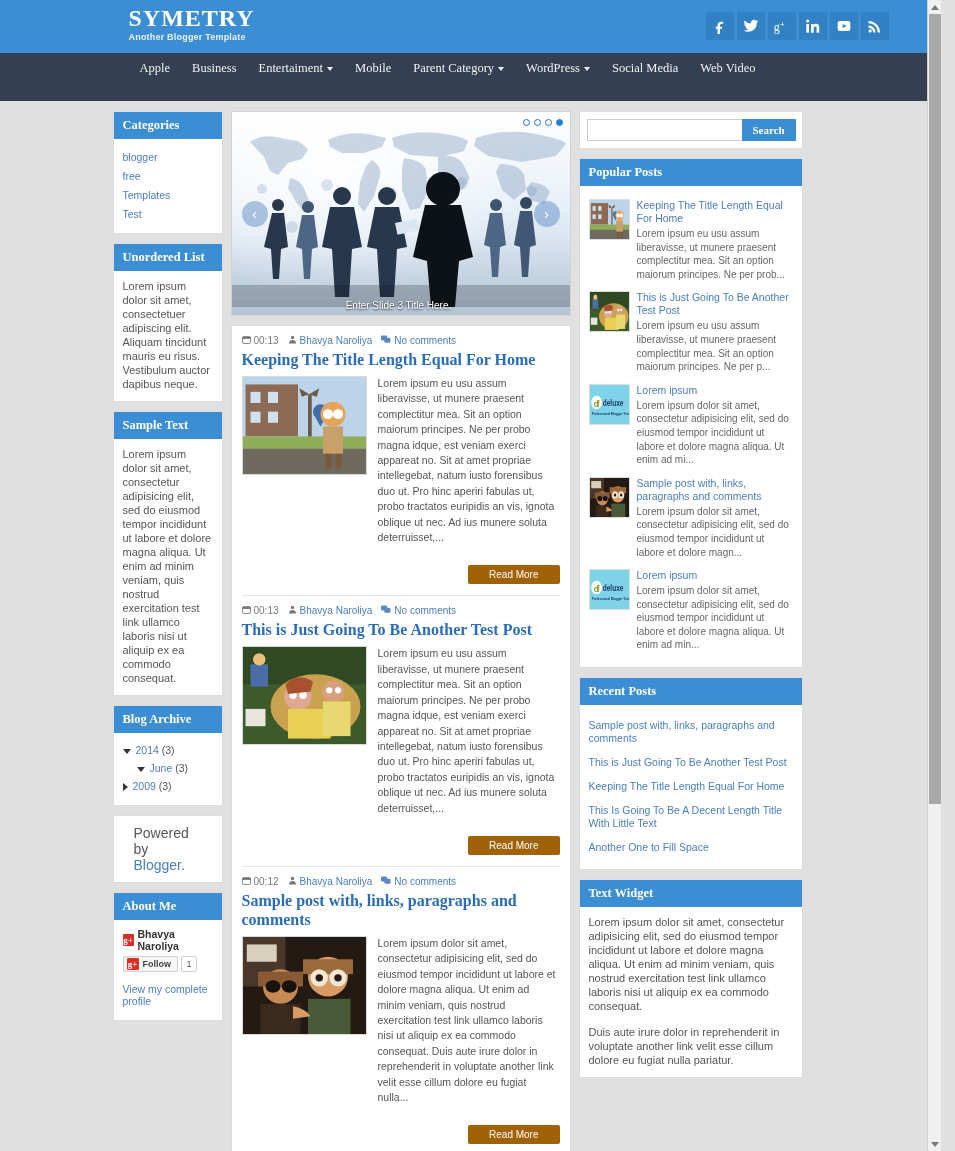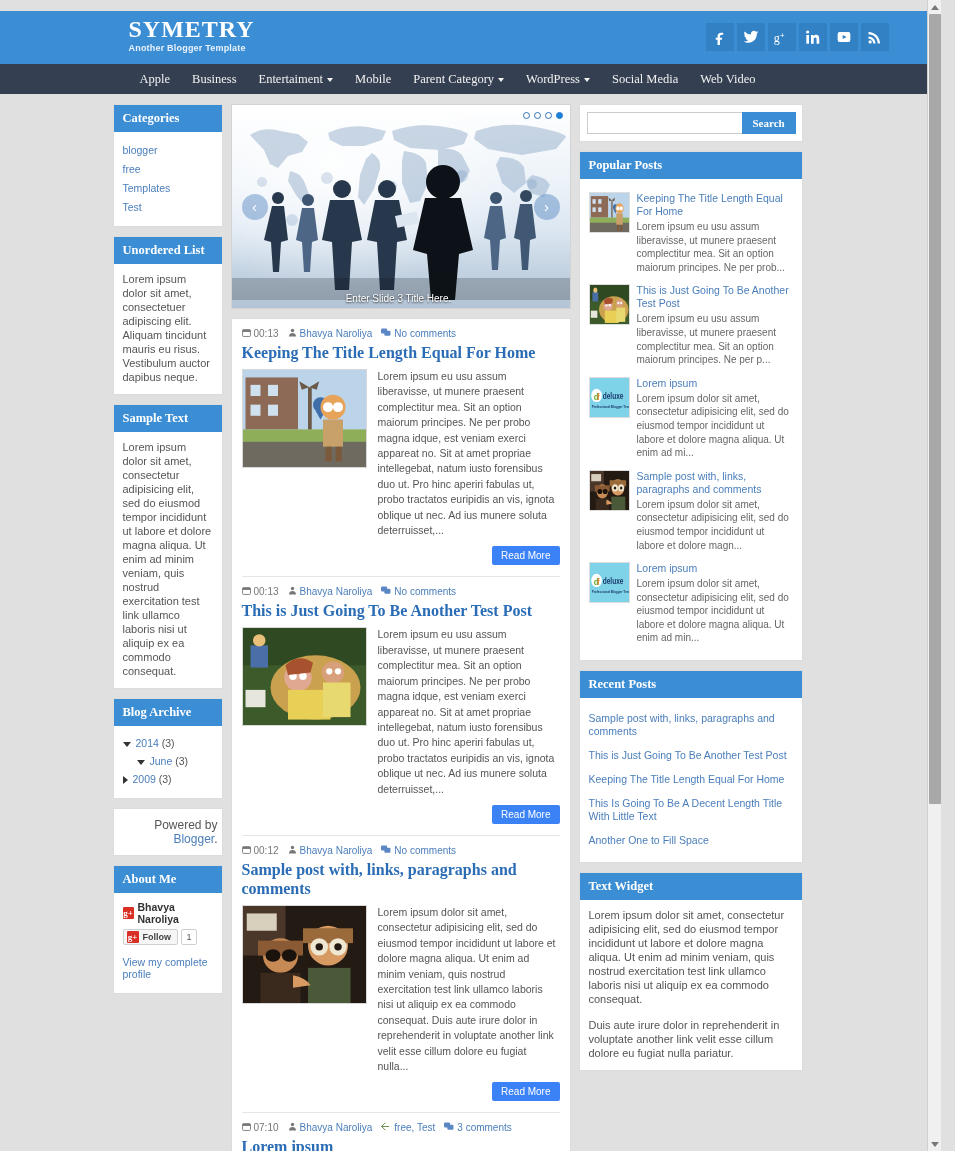--- a/index.html
+++ b/index.html
@@ -18,30 +18,30 @@
   
   .scrollbar { position:absolute; top:0; right:0; width:14px; height:1151px; background:#f0f0f0; border-left:1px solid #cfcfcf; }
   .scroll-up, .scroll-dn { width:14px; height:14px; background:#f0f0f0; position:relative; }
   .scroll-up:after { content:""; position:absolute; left:3px; top:5px; border-left:4px solid transparent; border-right:4px solid transparent; border-bottom:5px solid #777; }
   .scroll-dn { position:absolute; bottom:0; }
   .scroll-dn:after { content:""; position:absolute; left:3px; top:5px; border-left:4px solid transparent; border-right:4px solid transparent; border-top:5px solid #777; }
   .scroll-thumb { position:absolute; top:14px; left:1px; width:12px; height:790px; background:#a8a8a8; border-radius:1px; }
 
   
   .header { background:#3b8dd4; height:53px; position:relative; }
-  .hd-inner { width:700px; margin:11px auto; position:relative; height:56px; }
+  .hd-inner { width:700px; margin:0 auto; position:relative; height:56px; }
   .logo { position:absolute; left:8px; top:5px; }
   .logo-title { font-family:"Liberation Serif", serif; font-weight:bold; font-size:24px; color:#fff; letter-spacing:1px; line-height:26px; }
   .logo-sub { font-family:"Liberation Sans", sans-serif; font-weight:bold; font-size:9px; color:#e8f2fb; margin-top:1px; letter-spacing:.2px; }
   .socials { position:absolute; right:-68px; top:12px; display:flex; gap:3px; }
   .soc { width:28px; height:28px; background:#3281c4; display:flex; align-items:center; justify-content:center; color:#fff; cursor:pointer; }
   .soc svg { display:block; }
 
   
-  .navbar { background:#343f51; height:30px; }
+  .navbar { background:#343f51; height:48px; }
   .nav-inner { width:700px; margin:0 auto; height:30px; display:flex; align-items:center; padding-left:8px; }
   .nav-item { font-family:"Liberation Serif", serif; font-size:12.5px; color:#f2f2f2; padding:0 11px; line-height:30px; cursor:pointer; white-space:nowrap; }
   .nav-item .caret { display:inline-block; margin-left:4px; border-left:3px solid transparent; border-right:3px solid transparent; border-top:4px solid #f2f2f2; vertical-align:middle; }
 
   
   .wrap { width:716px; margin:0 auto; padding-top:10px; display:flex; gap:8px; align-items:flex-start; }
 
   
   .widget { background:#fff; border:1px solid #dcdcdc; margin-bottom:9px; }
   .wtitle { background:#3b8dd4; color:#fff; font-family:"Liberation Serif", serif; font-weight:bold; font-size:12.5px; padding:6px 9px; }
@@ -53,21 +53,21 @@
   .col-left { width:110px; flex:0 0 110px; }
   .lnk { display:block; color:#4a7ebb; font-size:10.5px; text-decoration:none; padding:3.5px 0; cursor:pointer; }
 
   .archive-row { padding:3px 0; font-size:10.5px; }
   .archive-row .tri-d { display:inline-block; width:0;height:0; border-left:4px solid transparent; border-right:4px solid transparent; border-top:5px solid #333; margin-right:5px; vertical-align:middle;}
   .archive-row .tri-r { display:inline-block; width:0;height:0; border-top:4px solid transparent; border-bottom:4px solid transparent; border-left:5px solid #333; margin-right:5px; vertical-align:middle;}
   .archive-row a { color:#4a7ebb; text-decoration:none; }
   .archive-row .cnt { color:#555; }
   .archive-sub { padding-left:14px; }
 
-  .powered { text-align:right; font-size:12px; color:#555; padding:9px 4px; }
+  .powered { text-align:left; font-size:14px; color:#555; padding:9px 20px; }
   .powered a { color:#4a7ebb; text-decoration:none; }
 
   .profile-name { display:flex; align-items:center; gap:4px; font-size:10.5px; color:#333; font-weight:bold; margin-bottom:4px;}
   .gplus-badge { width:12px;height:12px;background:#d93025;color:#fff;font-weight:bold;font-size:9px;display:inline-flex;align-items:center;justify-content:center;border-radius:1px;font-family:"Liberation Serif",serif;}
   .follow-row { display:flex; align-items:center; gap:3px; margin-bottom:7px; }
   .follow-btn { display:flex; align-items:center; gap:4px; border:1px solid #d0d0d0; background:#f6f6f6; height:16px; padding:0 6px 0 3px; border-radius:2px; font-size:9px; font-weight:bold; color:#444; cursor:pointer;}
   .follow-cnt { border:1px solid #d0d0d0; background:#fff; height:16px; min-width:16px; padding:0 4px; display:flex;align-items:center;justify-content:center;font-size:9px;color:#555;border-radius:2px;}
 
   
   .col-center { width:340px; flex:0 0 340px; }
@@ -89,21 +89,21 @@
   .post { padding:9px 0 11px; border-bottom:1px solid #e6e6e6; }
   .post:last-child { border-bottom:none; }
   .meta { display:flex; align-items:center; gap:4px; font-size:10px; color:#777; flex-wrap:wrap;}
   .meta .mi { display:flex; align-items:center; gap:3px; margin-right:5px; }
   .meta a { color:#4a7ebb; text-decoration:none; }
   .ptitle { font-family:"Liberation Serif", serif; font-weight:bold; font-size:16px; color:#2a6cb5; margin:4px 0 7px; line-height:19px; cursor:pointer; }
   .pbody { display:flex; gap:11px; }
   .pthumb { width:125px; height:99px; flex:0 0 125px; border:1px solid #d8d8d8; overflow:hidden; position:relative; }
   .ptext { flex:1; }
   .ptext p { margin:0; font-size:10.5px; line-height:15.4px; color:#555; }
-  .readmore { float:right; margin-top:8px; background:#3b82f6; color:#fff; font-size:10px; padding:4px 9px; border-radius:2px; cursor:pointer; }
+  .readmore { float:right; margin-top:20px; background:#a16207; color:#fff; font-size:10px; padding:4px 21px; border-radius:2px; cursor:pointer; }
 
   
   .col-right { width:224px; flex:0 0 224px; }
   .searchbox { display:flex; padding:7px; }
   .searchbox input { flex:1; border:1px solid #ccc; height:22px; padding:0 6px; font-size:11px; outline:none; border-right:none;}
   .searchbox button { background:#3b8dd4; color:#fff; border:none; height:22px; padding:0 11px; font-family:"Liberation Serif",serif; font-weight:bold; font-size:11px; cursor:pointer;}
 
   .pp-item { display:flex; gap:7px; padding:5px 0; }
   .pp-thumb { width:41px;height:41px;flex:0 0 41px; border:1px solid #ddd; overflow:hidden; position:relative;}
   .pp-text { flex:1; }

